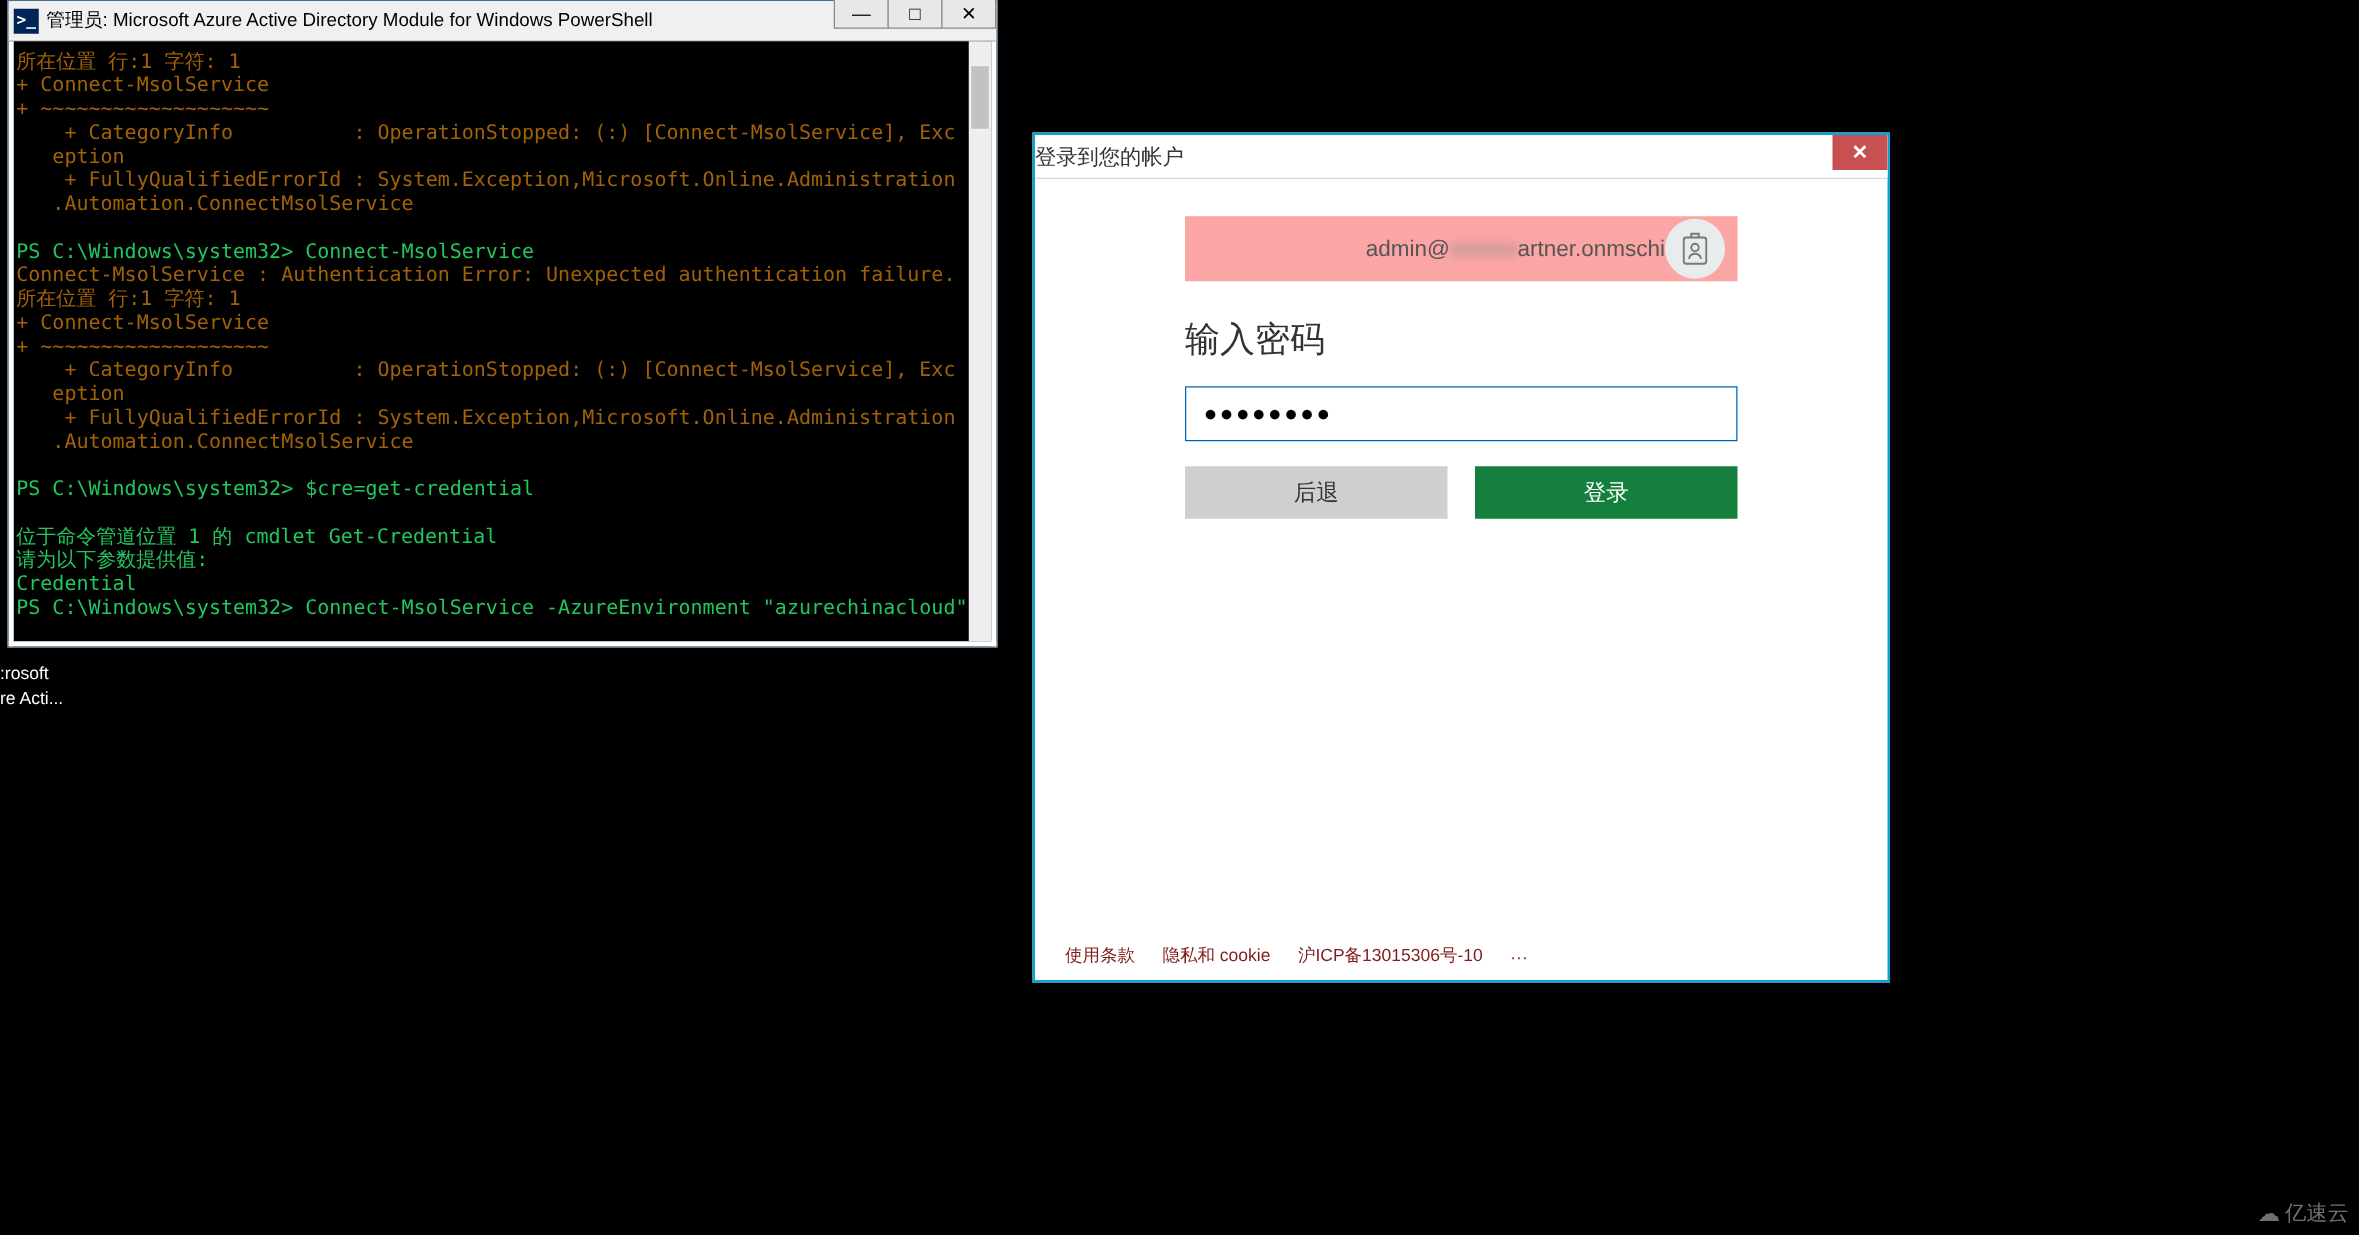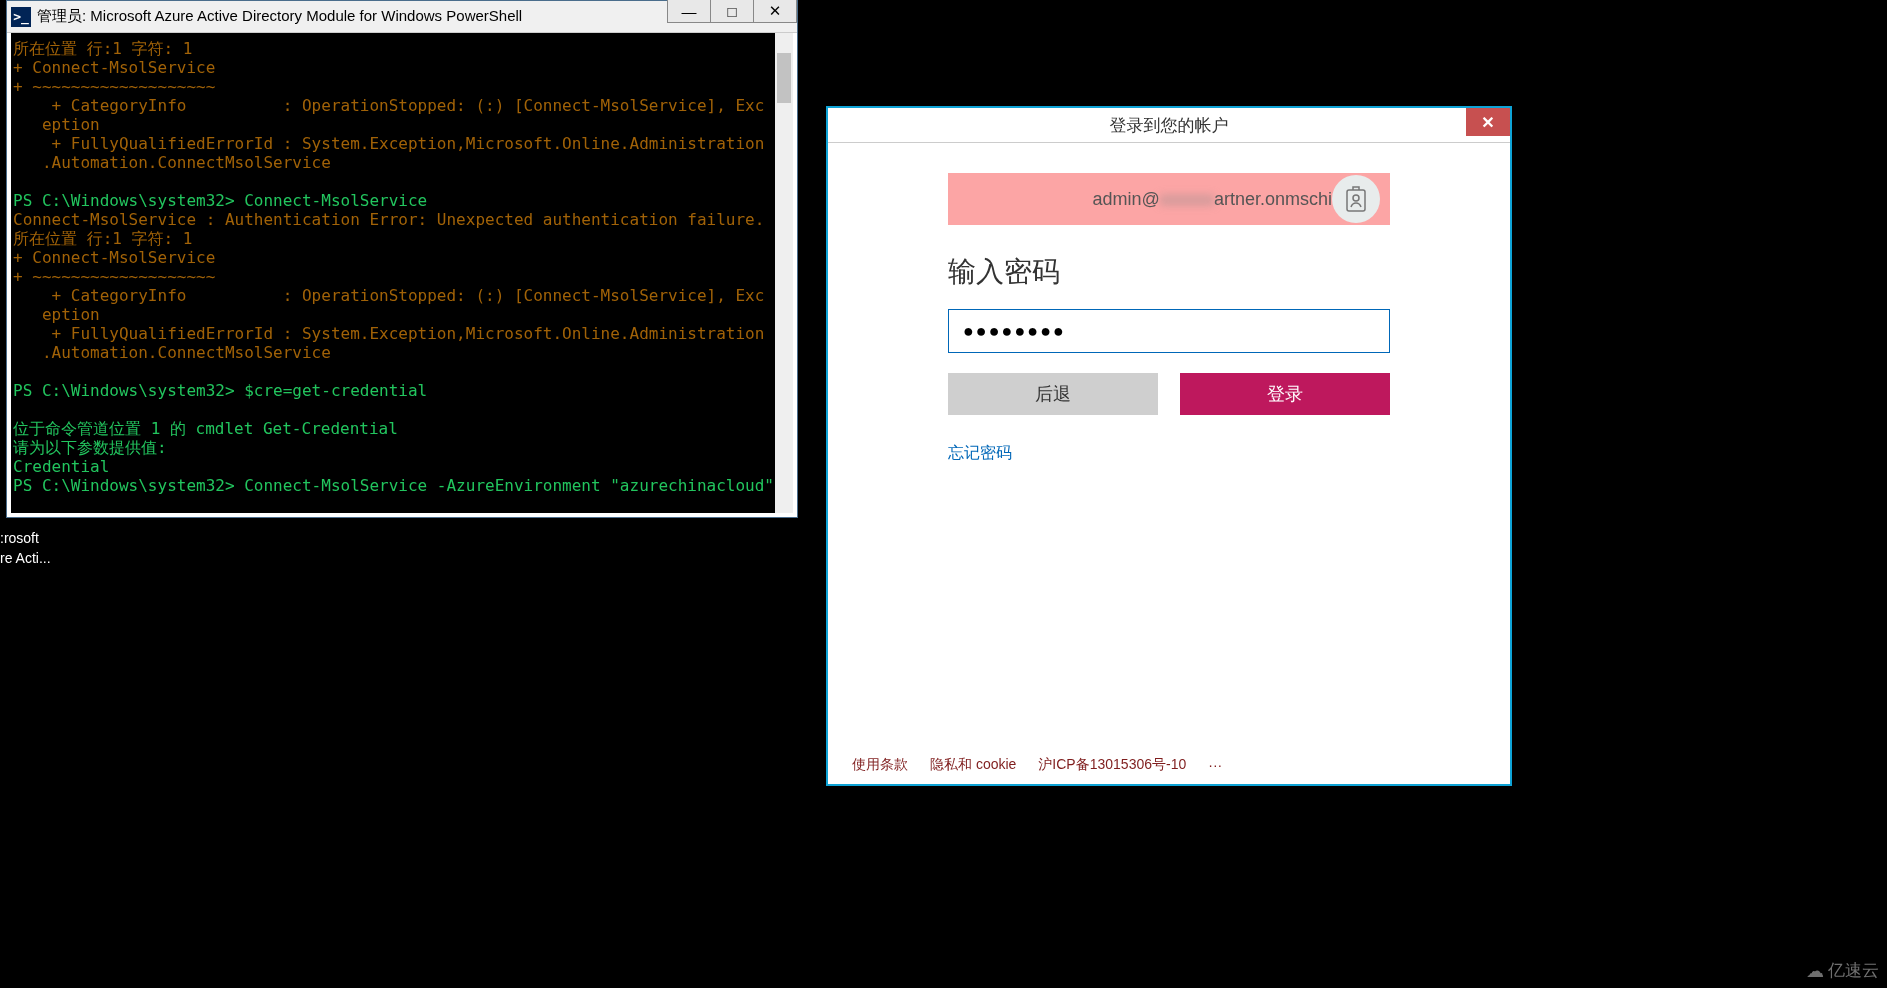--- a/index.html
+++ b/index.html
@@ -91,21 +91,21 @@
     height: 680px;
     background: #fff;
     border: 2px solid #0ea3d6;
     display: flex;
     flex-direction: column;
   }
   .login-titlebar {
     height: 34px;
     background: #fff;
     position: relative;
-    display: flex; align-items: center; justify-content: center;
+    display: flex; align-items: center; justify-content: flex-start;
   }
   .login-title { font-size: 17px; color: #333; }
   .login-close {
     position: absolute; right: 0; top: 0;
     width: 44px; height: 28px;
     background: #c75050;
     color: #fff;
     display: flex; align-items: center; justify-content: center;
     font-size: 16px; font-weight: bold;
     cursor: pointer;
@@ -157,21 +157,21 @@
   }
   .btn-row {
     display: flex; gap: 22px; margin-top: 20px;
   }
   .btn {
     flex: 1; height: 42px;
     display: flex; align-items: center; justify-content: center;
     font-size: 18px; cursor: pointer; border: none;
   }
   .btn-back { background: #cfcfcf; color: #333; }
-  .btn-login { background: #be185d; color: #fff; }
+  .btn-login { background: #15803d; color: #fff; }
   .forgot {
     margin-top: 28px;
     font-size: 16px;
     color: #0067b8;
     cursor: pointer;
   }
   .login-footer {
     height: 38px;
     display: flex; align-items: center;
     padding: 0 24px;
@@ -259,21 +259,20 @@
           <path d="M7 22 c1-3 3-4 5-4 s4 1 5 4"></path>
         </svg>
       </div>
     </div>
     <div class="pw-heading">输入密码</div>
     <input class="pw-input" type="text" value="●●●●●●●●" style="">
     <div class="btn-row">
       <button class="btn btn-back">后退</button>
       <button class="btn btn-login">登录</button>
     </div>
-    <div class="forgot">忘记密码</div>
   </div>
   <div class="login-footer">
     <span>使用条款</span>
     <span>隐私和 cookie</span>
     <span>沪ICP备13015306号-10</span>
     <span>···</span>
   </div>
 </div>
 
 <div class="watermark">

